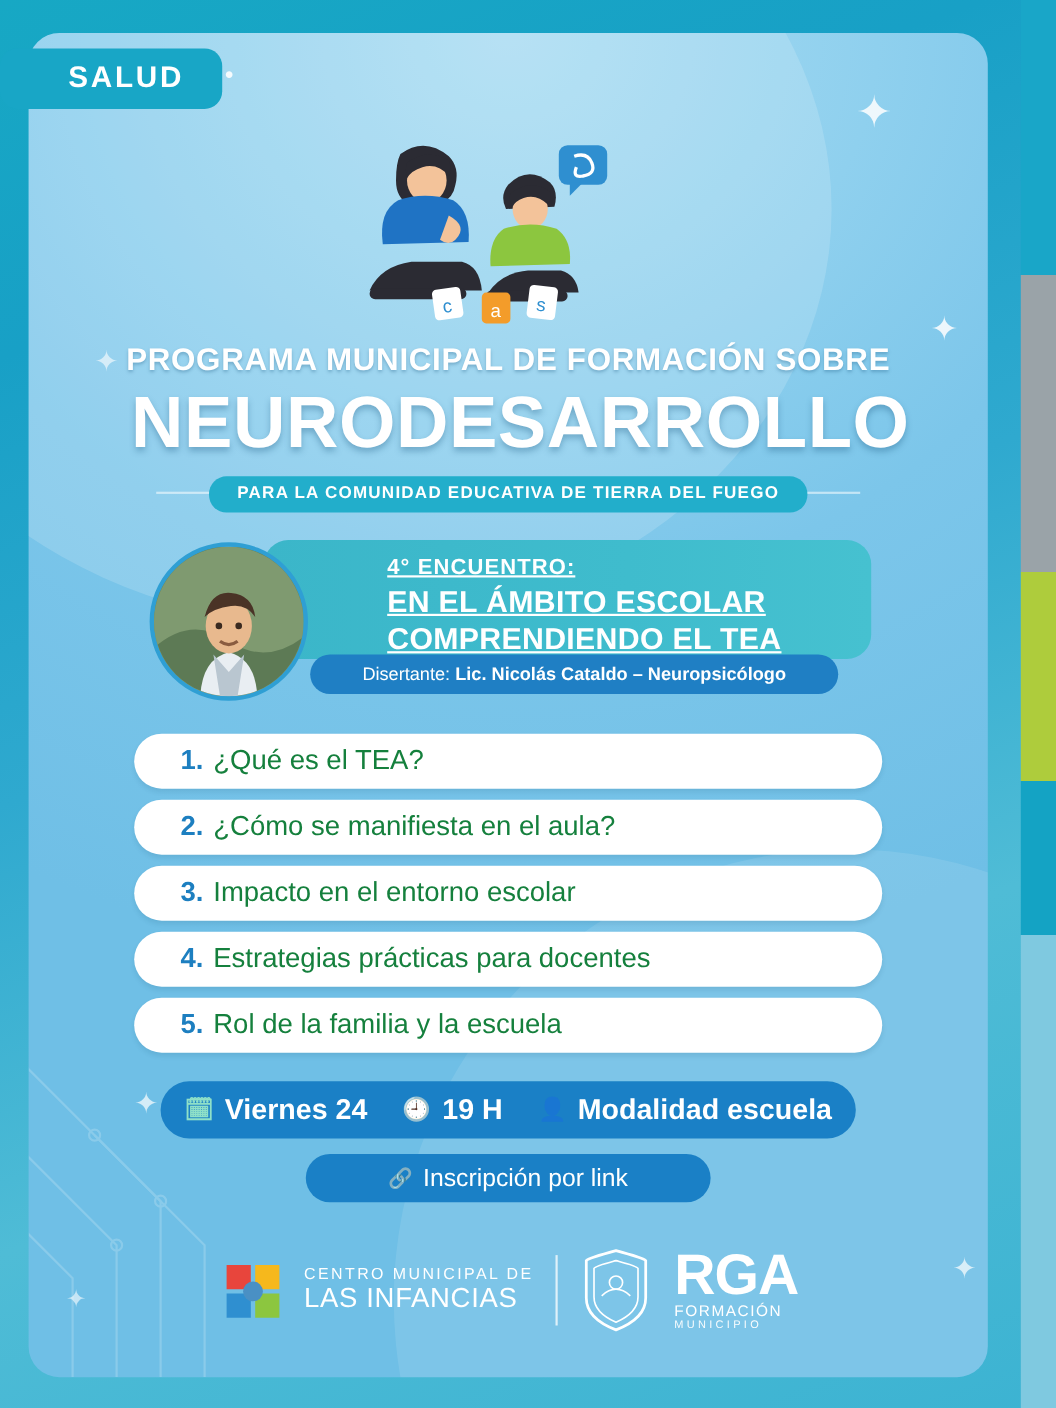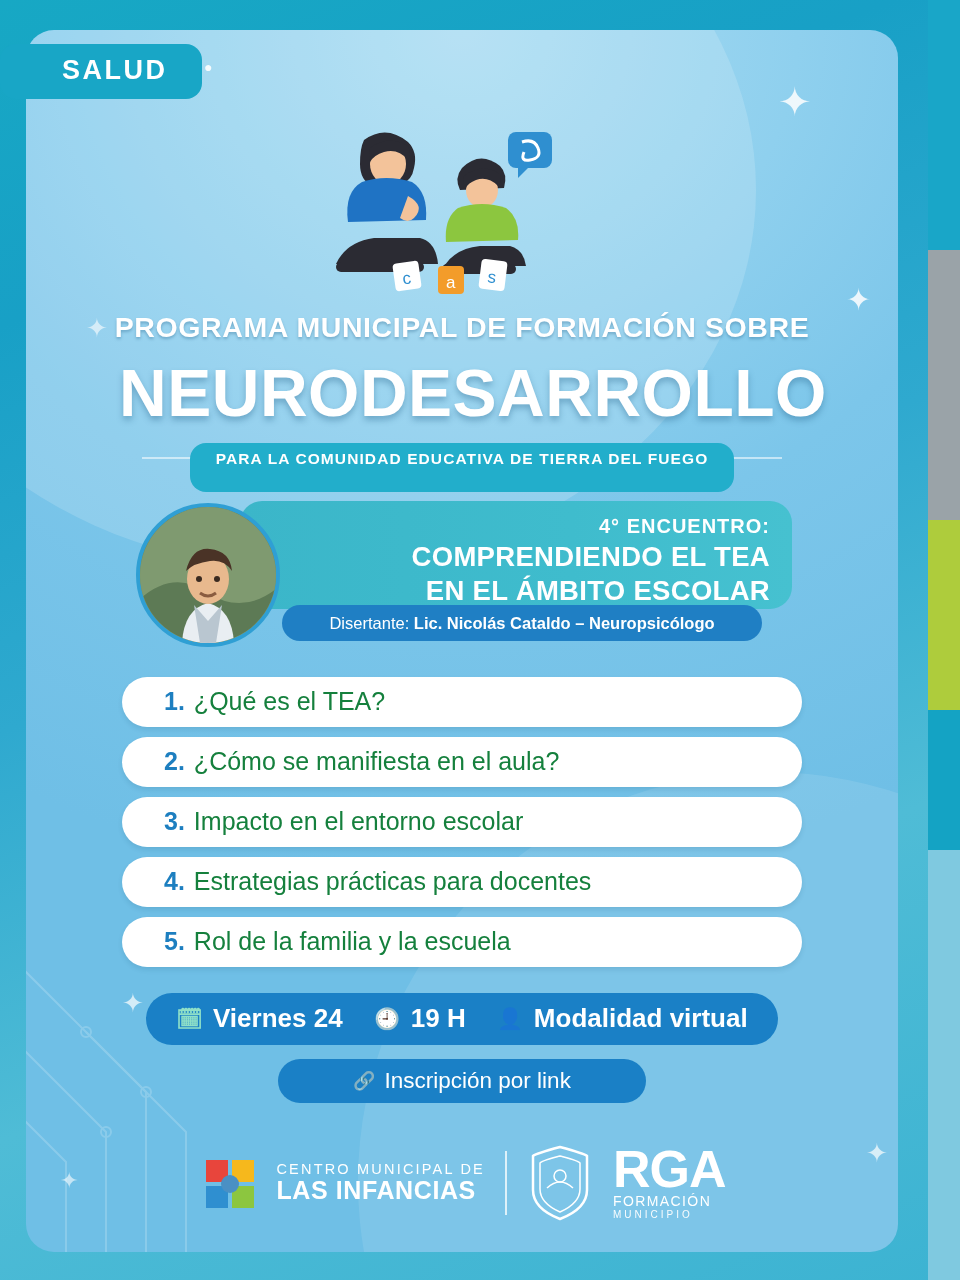--- a/index.html
+++ b/index.html
@@ -107,21 +107,21 @@
     font-weight: bold;
     letter-spacing: 0.6px;
     text-shadow: 0 2px 3px rgba(30,90,130,.35);
   }
   .title {
     color: #ffffff;
     font-size: 66px;
     font-weight: bold;
     letter-spacing: 0.5px;
     line-height: 1.06;
-    margin-top: 15px;
+    margin-top: 5px;
     text-shadow: 0 4px 6px rgba(25,85,125,.35);
     padding-left: 22px;
   }
 
   .subtitle-wrap {
     position: relative;
     margin: 14px auto 0;
     width: 640px;
     height: 30px;
   }
@@ -130,40 +130,41 @@
     height: 2px; background: rgba(255,255,255,.55);
   }
   .subtitle {
     position: relative;
     display: inline-block;
     background: #22aecb;
     color: #ffffff;
     font-size: 15.5px;
     font-weight: bold;
     letter-spacing: 1.1px;
-    padding: 7px 26px 24px;
+    padding: 7px 26px 8px;
     border-radius: 16px;
   }
 
   
   .speaker {
     position: relative;
     margin: 28px auto 0;
     width: 660px;
     height: 150px;
   }
   .speaker-banner {
     position: absolute;
     left: 108px; top: 0;
     width: 552px; height: 108px;
     background: linear-gradient(90deg, #3bb6c9 0%, #3fbccd 60%, #46c1d0 100%);
     border-radius: 22px;
     color: #fff;
-    text-align: right;
+    text-align: left;
     padding: 14px 22px 0 112px;
+    text-decoration: underline;
   }
   .enc-no { font-size: 20px; font-weight: bold; letter-spacing: 1px; }
   .enc-title { font-size: 27.5px; font-weight: bold; line-height: 1.14; margin-top: 3px; letter-spacing: .3px;}
 
   .avatar {
     position: absolute;
     left: 4px; top: 2px;
     width: 144px; height: 144px;
     border-radius: 50%;
     border: 4px solid #2f9fd4;
@@ -246,21 +247,21 @@
     width: 620px;
     height: 92px;
     display: flex;
     align-items: center;
     justify-content: center;
     gap: 20px;
   }
   .cmi { display: flex; align-items: center; gap: 12px; }
   .cmi-text { text-align: left; color: #ffffff; line-height: 1.05; }
   .cmi-text .l1 { font-size: 14.5px; letter-spacing: 2.2px; }
-  .cmi-text .l2 { font-size: 25px; font-weight: bold; letter-spacing: .6px; }
+  .cmi-text .l2 { font-size: 25px; font-weight: normal; letter-spacing: .6px; }
   .divider { width: 2px; height: 64px; background: rgba(255,255,255,.75); }
   .shield { width: 66px; height: 78px; }
   .rga { color: #ffffff; text-align: left; }
   .rga .big { font-size: 52px; font-weight: bold; letter-spacing: -1px; line-height: .92; }
   .rga .s1 { font-size: 14px; letter-spacing: 1.4px; }
   .rga .s2 { font-size: 10px; letter-spacing: 3px; opacity: .95; }
 </style>
 </head>
 <body>
 
@@ -341,22 +342,22 @@
       <div class="title">NEURODESARROLLO</div>
 
       <div class="subtitle-wrap">
         <div class="rule"></div>
         <span class="subtitle">PARA LA COMUNIDAD EDUCATIVA DE TIERRA DEL FUEGO</span>
       </div>
 
       <div class="speaker">
         <div class="speaker-banner">
           <div class="enc-no">4° ENCUENTRO:</div>
+          <div class="enc-title">EN EL ÁMBITO ESCOLAR</div>
           <div class="enc-title">COMPRENDIENDO EL TEA</div>
-          <div class="enc-title">EN EL ÁMBITO ESCOLAR</div>
         </div>
         <div class="avatar">
           <svg width="136" height="136" viewBox="0 0 136 136">
             <rect width="136" height="136" fill="#7f9a70"></rect>
             <path d="M0 92 q34 -30 68 -6 q34 22 68 -4 L136 136 L0 136z" fill="#5d7a55"></path>
             <path d="M42 136 q2 -34 26 -40 q24 6 26 40z" fill="#e9eef2"></path>
             <path d="M54 98 l14 16 l14 -16 l-6 38 l-16 0z" fill="#b9c6d0"></path>
             <ellipse cx="68" cy="72" rx="21" ry="25" fill="#e8b98e"></ellipse>
             <path d="M46 64 q6 -24 24 -22 q20 2 22 22 q-8 -12 -22 -10 q-16 2 -24 10z" fill="#4a3326"></path>
             <ellipse cx="59" cy="72" rx="3" ry="3" fill="#3a2a20"></ellipse>
@@ -394,21 +395,21 @@
       </div>
 
       <div class="infobar">
         <span class="ic">🗓</span>
         <span>Viernes 24</span>
         <span class="sep"></span>
         <span class="ic">🕘</span>
         <span>19 H</span>
         <span class="sep"></span>
         <span class="ic">👤</span>
-        <span>Modalidad virtual</span>
+        <span>Modalidad escuela</span>
       </div>
 
       <div class="link-pill">
         <span class="ic">🔗</span>
         <span>Inscripción por link</span>
       </div>
 
       <div class="footer">
         <div class="cmi">
           <svg width="66" height="62" viewBox="0 0 66 62">

